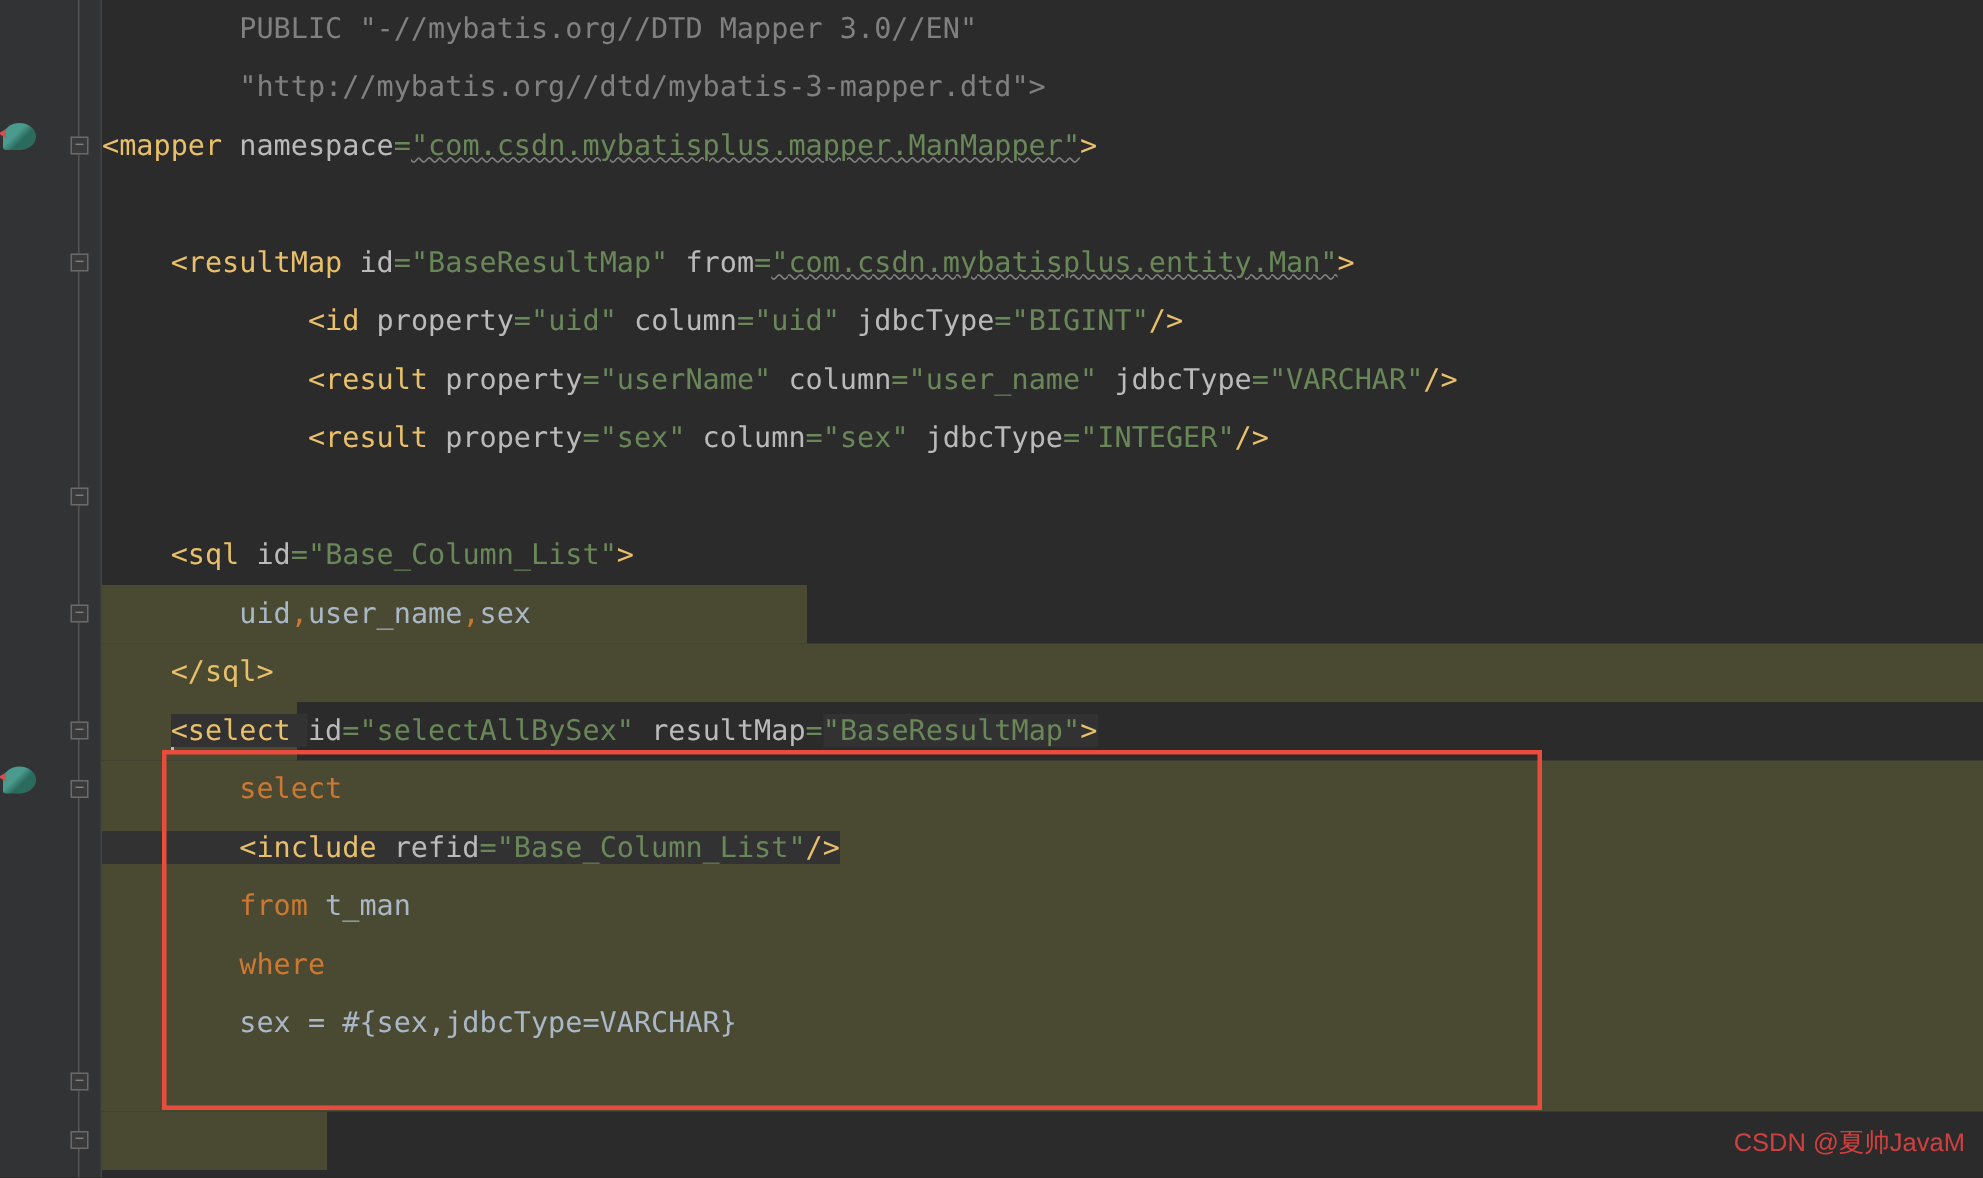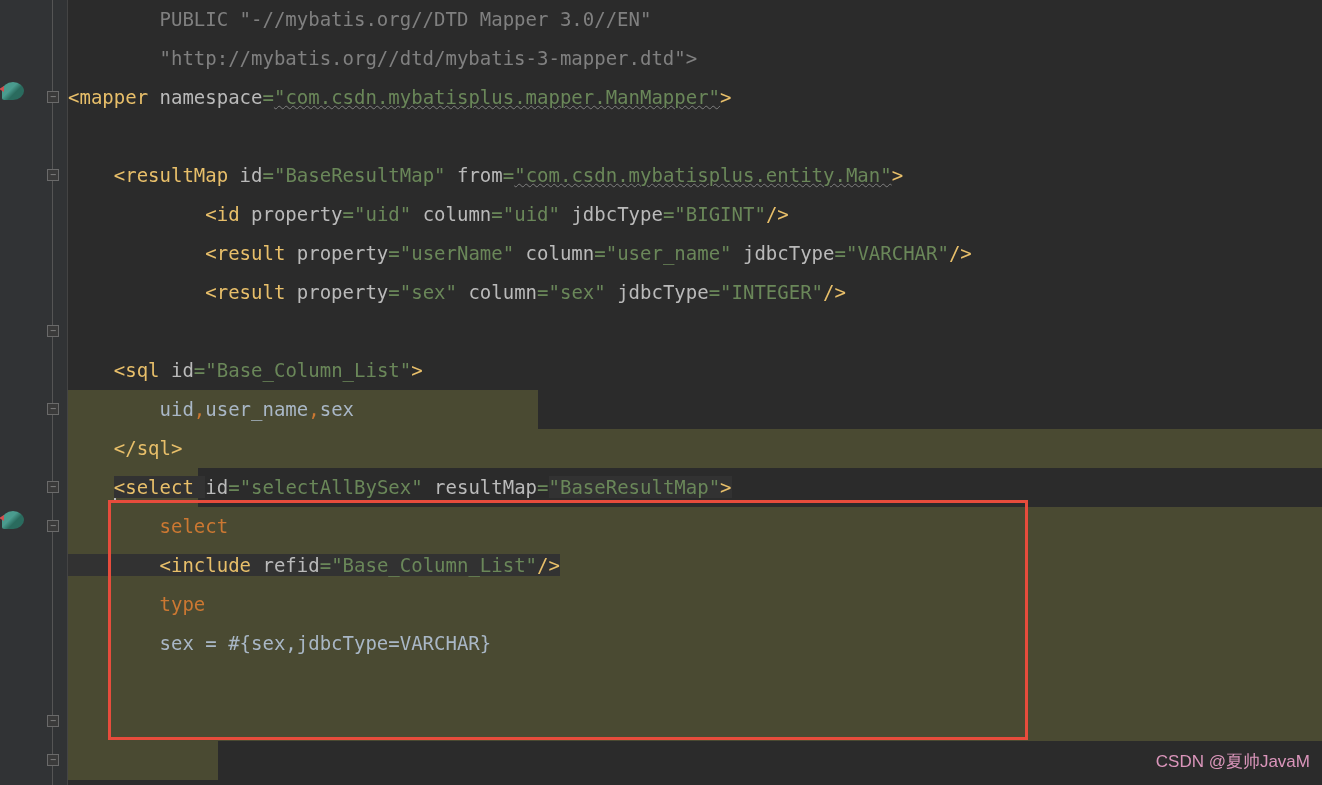--- a/index.html
+++ b/index.html
@@ -103,21 +103,21 @@
   .red-box {
     position: absolute;
     border: 3px solid #e74c3c;
     z-index: 5;
     pointer-events: none;
   }
   .watermark {
     position: absolute;
     bottom: 4px;
     right: 12px;
-    color: #f9a8d4;
+    color: #ef4444;
     font-family: sans-serif;
     font-size: 17px;
     opacity: 0.85;
     z-index: 10;
   }
   .cursor-bar {
     display: inline-block;
     width: 2px;
     height: 24px;
     background: #bbb;
@@ -183,22 +183,23 @@
     <div class="line"><span class="code-content"><span class="t-text">        uid</span><span class="t-kw">,</span><span class="t-text">user_name</span><span class="t-kw">,</span><span class="t-text">sex</span></span></div>
 
     <div class="line"><span class="code-content"><span class="t-tag">    &lt;/</span><span class="t-tag">sql</span><span class="t-tag">&gt;</span></span></div>
 
     <div class="line"><span class="code-content">    <span class="cursor-bar"></span><span class="hl-dark"><span class="t-tag">&lt;</span><span class="t-tag">select </span></span><span class="t-attr">id</span><span class="t-str">=</span><span class="t-str">"selectAllBySex"</span><span class="t-attr"> resultMap</span><span class="t-str">=</span><span class="hl-dark"><span class="t-str">"BaseResultMap"</span><span class="t-tag">&gt;</span></span></span></div>
 
     <div class="line"><span class="code-content"><span class="t-kw">        select</span></span></div>
 
     <div class="line"><span class="code-content"><span class="hl-dark"><span class="t-tag">        &lt;</span><span class="t-tag">include </span><span class="t-attr">refid</span><span class="t-str">=</span><span class="t-str">"Base_Column_List"</span><span class="t-tag">/&gt;</span></span></span></div>
 
-
-    <div class="line"><span class="code-content"><span class="t-kw">        type</span></span></div>
+    <div class="line"><span class="code-content"><span class="t-kw">        from</span><span class="t-text"> t_man</span></span></div>
+
+    <div class="line"><span class="code-content"><span class="t-kw">        where</span></span></div>
 
     <div class="line"><span class="code-content"><span class="t-text">        sex = #{sex,jdbcType=VARCHAR}</span></span></div>
 
 
   </div>
 </div>
 
 <div class="watermark">CSDN @夏帅JavaM</div>
 
 </body></html>

